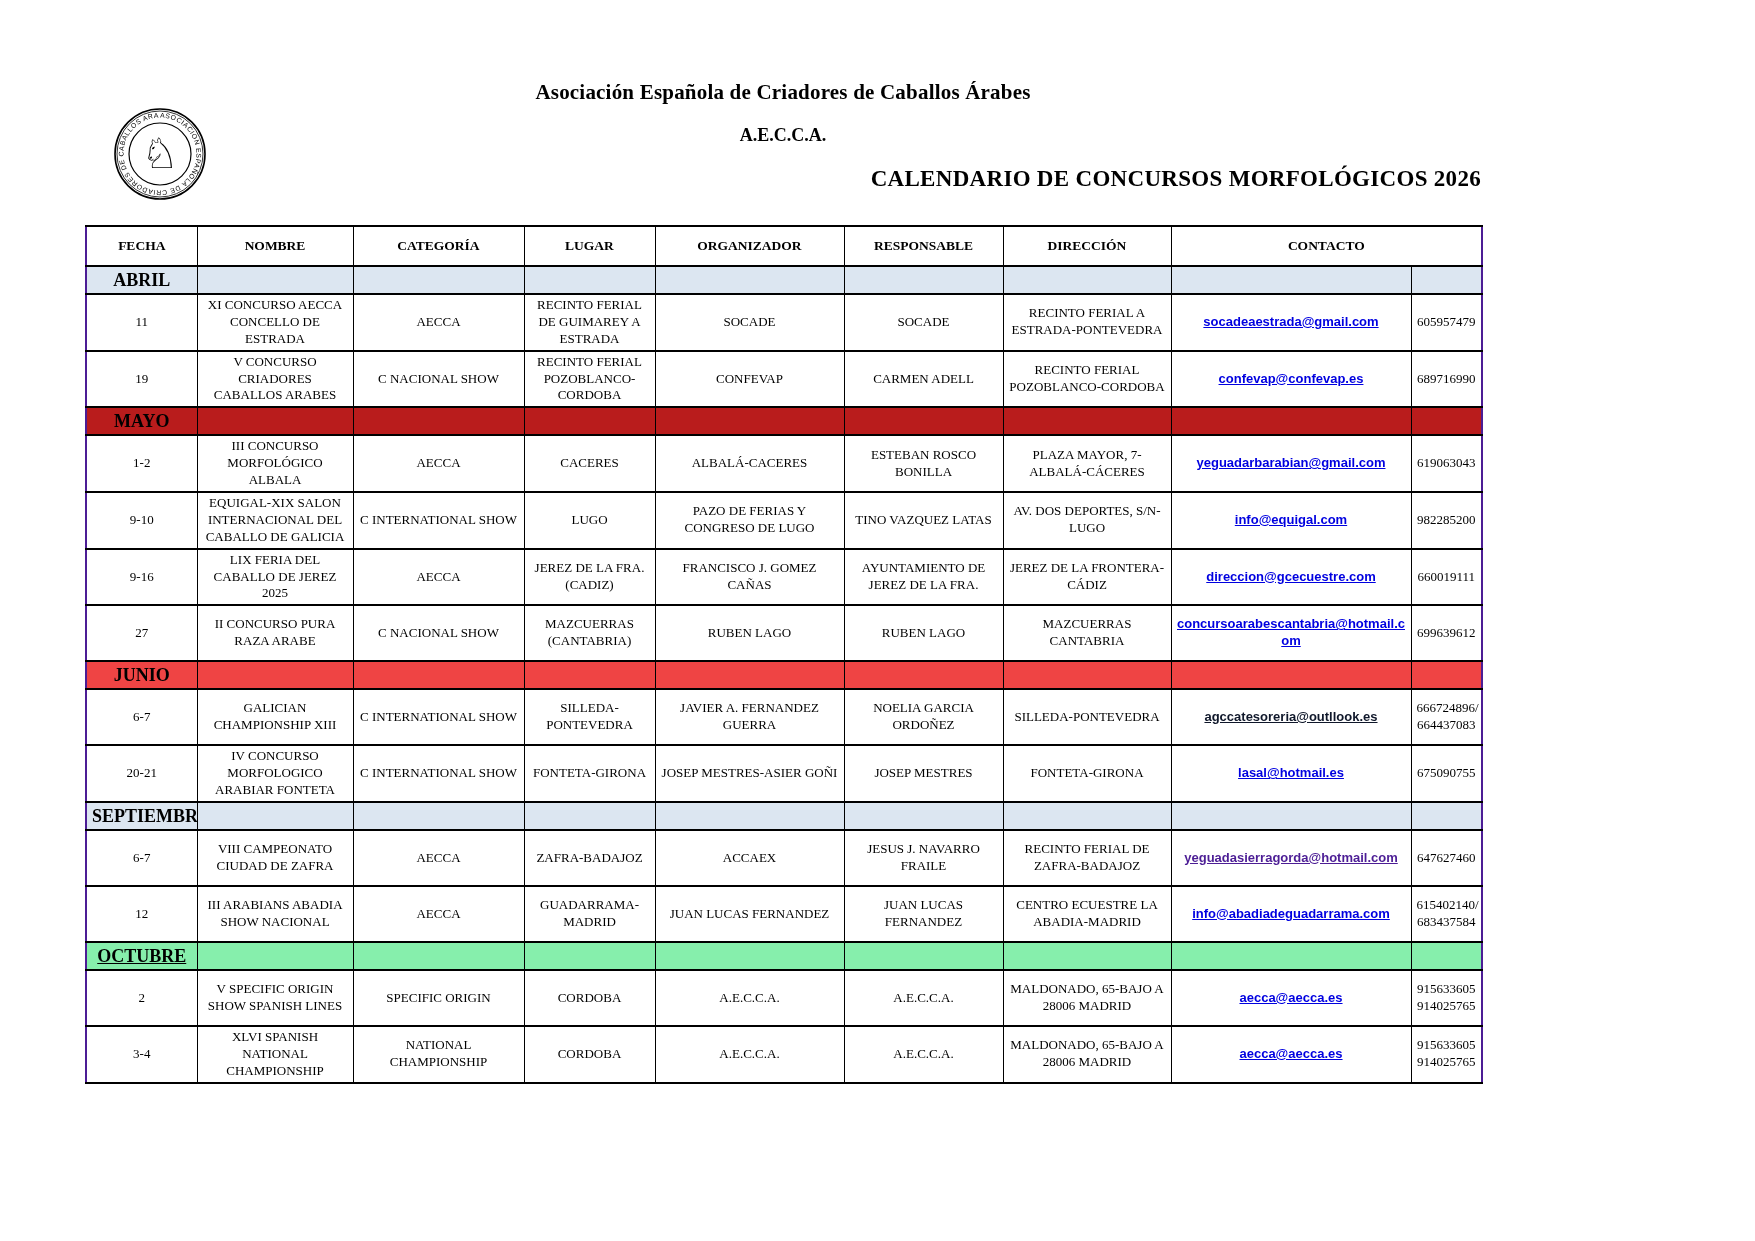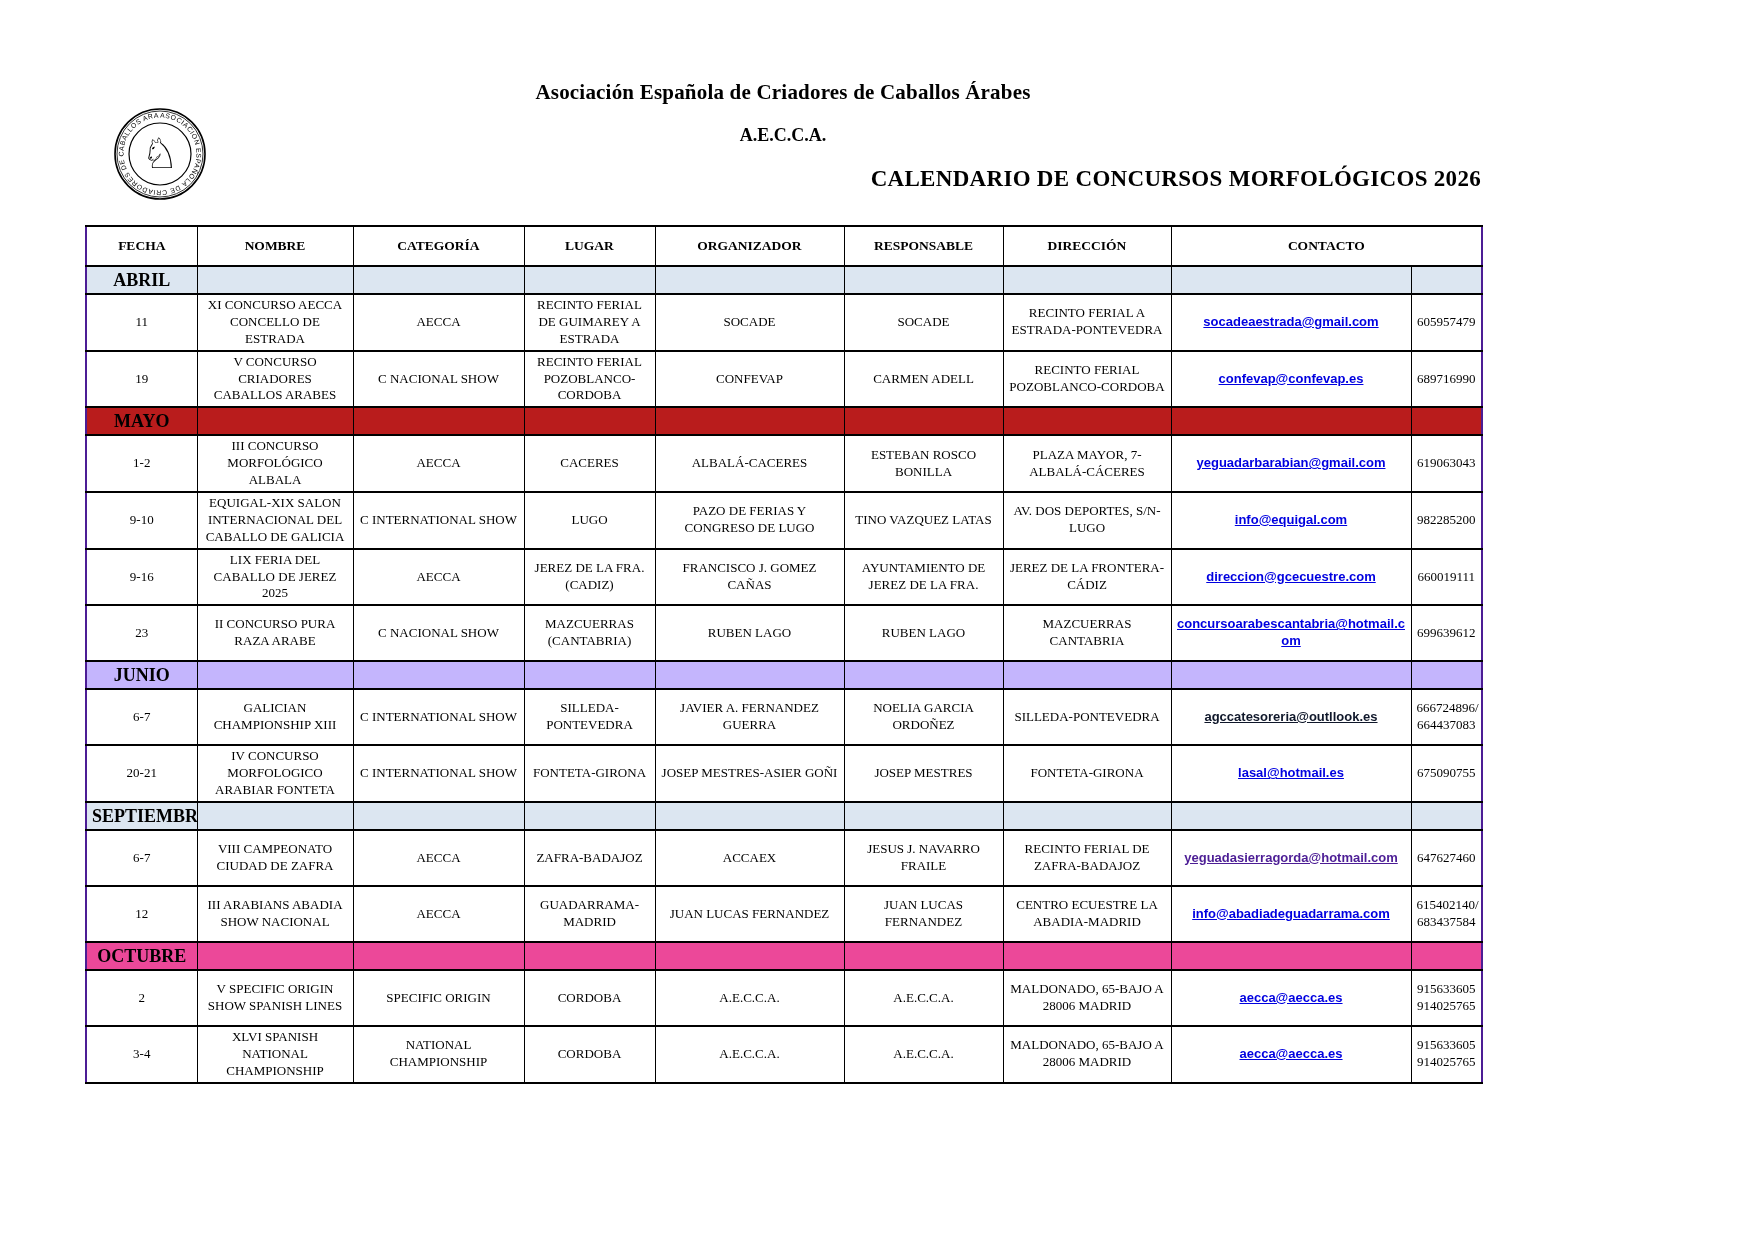--- a/index.html
+++ b/index.html
@@ -163,31 +163,31 @@
             <td>LIX FERIA DEL CABALLO DE JEREZ 2025</td>
             <td>AECCA</td>
             <td>JEREZ DE LA FRA. (CADIZ)</td>
             <td>FRANCISCO J. GOMEZ CAÑAS</td>
             <td>AYUNTAMIENTO DE JEREZ DE LA FRA.</td>
             <td>JEREZ DE LA FRONTERA-CÁDIZ</td>
             <td class="email-cell email-bottom"><a class="email" style="color: rgb(0, 0, 224);">direccion@gcecuestre.com</a></td>
             <td class="phone">660019111</td>
           </tr>
           <tr class="datarow">
-            <td>23</td>
+            <td>27</td>
             <td>II CONCURSO PURA RAZA ARABE</td>
             <td>C NACIONAL SHOW</td>
             <td>MAZCUERRAS (CANTABRIA)</td>
             <td>RUBEN LAGO</td>
             <td>RUBEN LAGO</td>
             <td>MAZCUERRAS CANTABRIA</td>
             <td class="email-cell"><a class="email" style="color: rgb(0, 0, 224);">concursoarabescantabria@hotmail.com</a></td>
             <td class="phone">699639612</td>
           </tr>
-          <tr class="sec" style="background: #c4b5fd;">
+          <tr class="sec" style="background: #ef4444;">
             <td>JUNIO</td>
             <td></td>
             <td></td>
             <td></td>
             <td></td>
             <td></td>
             <td></td>
             <td></td>
             <td></td>
           </tr>
@@ -241,21 +241,21 @@
             <td>III ARABIANS ABADIA SHOW NACIONAL</td>
             <td>AECCA</td>
             <td>GUADARRAMA-MADRID</td>
             <td>JUAN LUCAS FERNANDEZ</td>
             <td>JUAN LUCAS FERNANDEZ</td>
             <td>CENTRO ECUESTRE LA ABADIA-MADRID</td>
             <td class="email-cell"><a class="email" style="color: rgb(0, 0, 224);">info@abadiadeguadarrama.com</a></td>
             <td class="phone">615402140/
 683437584</td>
           </tr>
-          <tr class="sec" style="background: #ec4899;">
+          <tr class="sec" style="background: #86efac; text-decoration: underline;">
             <td>OCTUBRE</td>
             <td></td>
             <td></td>
             <td></td>
             <td></td>
             <td></td>
             <td></td>
             <td></td>
             <td></td>
           </tr>

